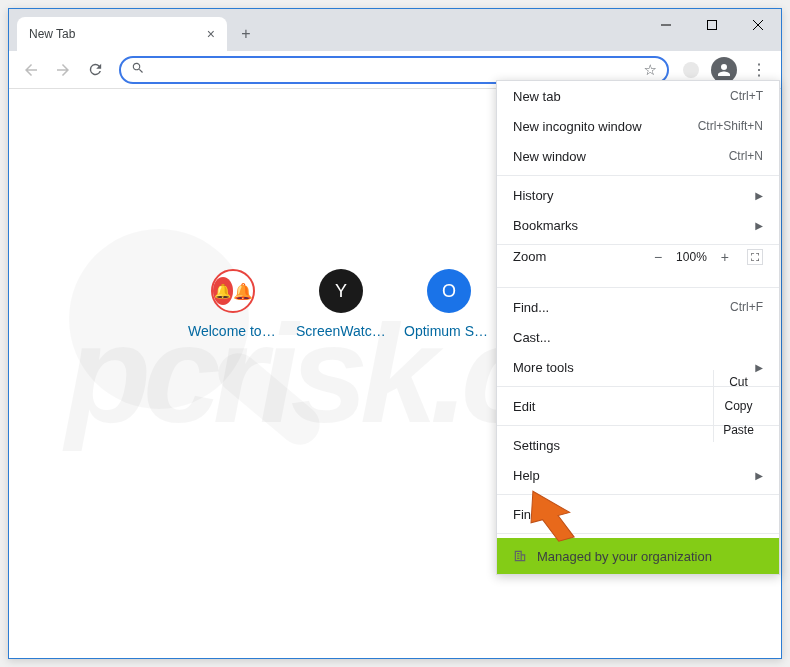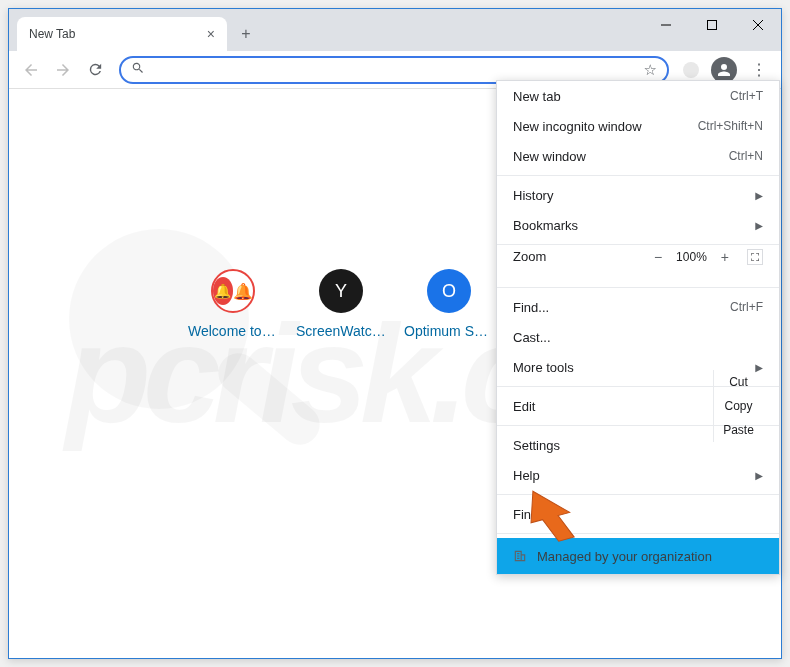--- a/index.html
+++ b/index.html
@@ -290,21 +290,21 @@
       align-items: center;
       justify-content: center;
       font-size: 12px;
       border-left: 1px solid #e8eaed;
     }
     .menu-managed {
       height: 36px;
       display: flex;
       align-items: center;
       padding: 0 16px;
-      background: #0ea5e9;
+      background: #84cc16;
       gap: 10px;
       color: #3c4043;
     }
     .building-icon {
       width: 14px; height: 14px;
       color: #5f6368;
     }
     
     .arrow-cursor {
       position: absolute;

